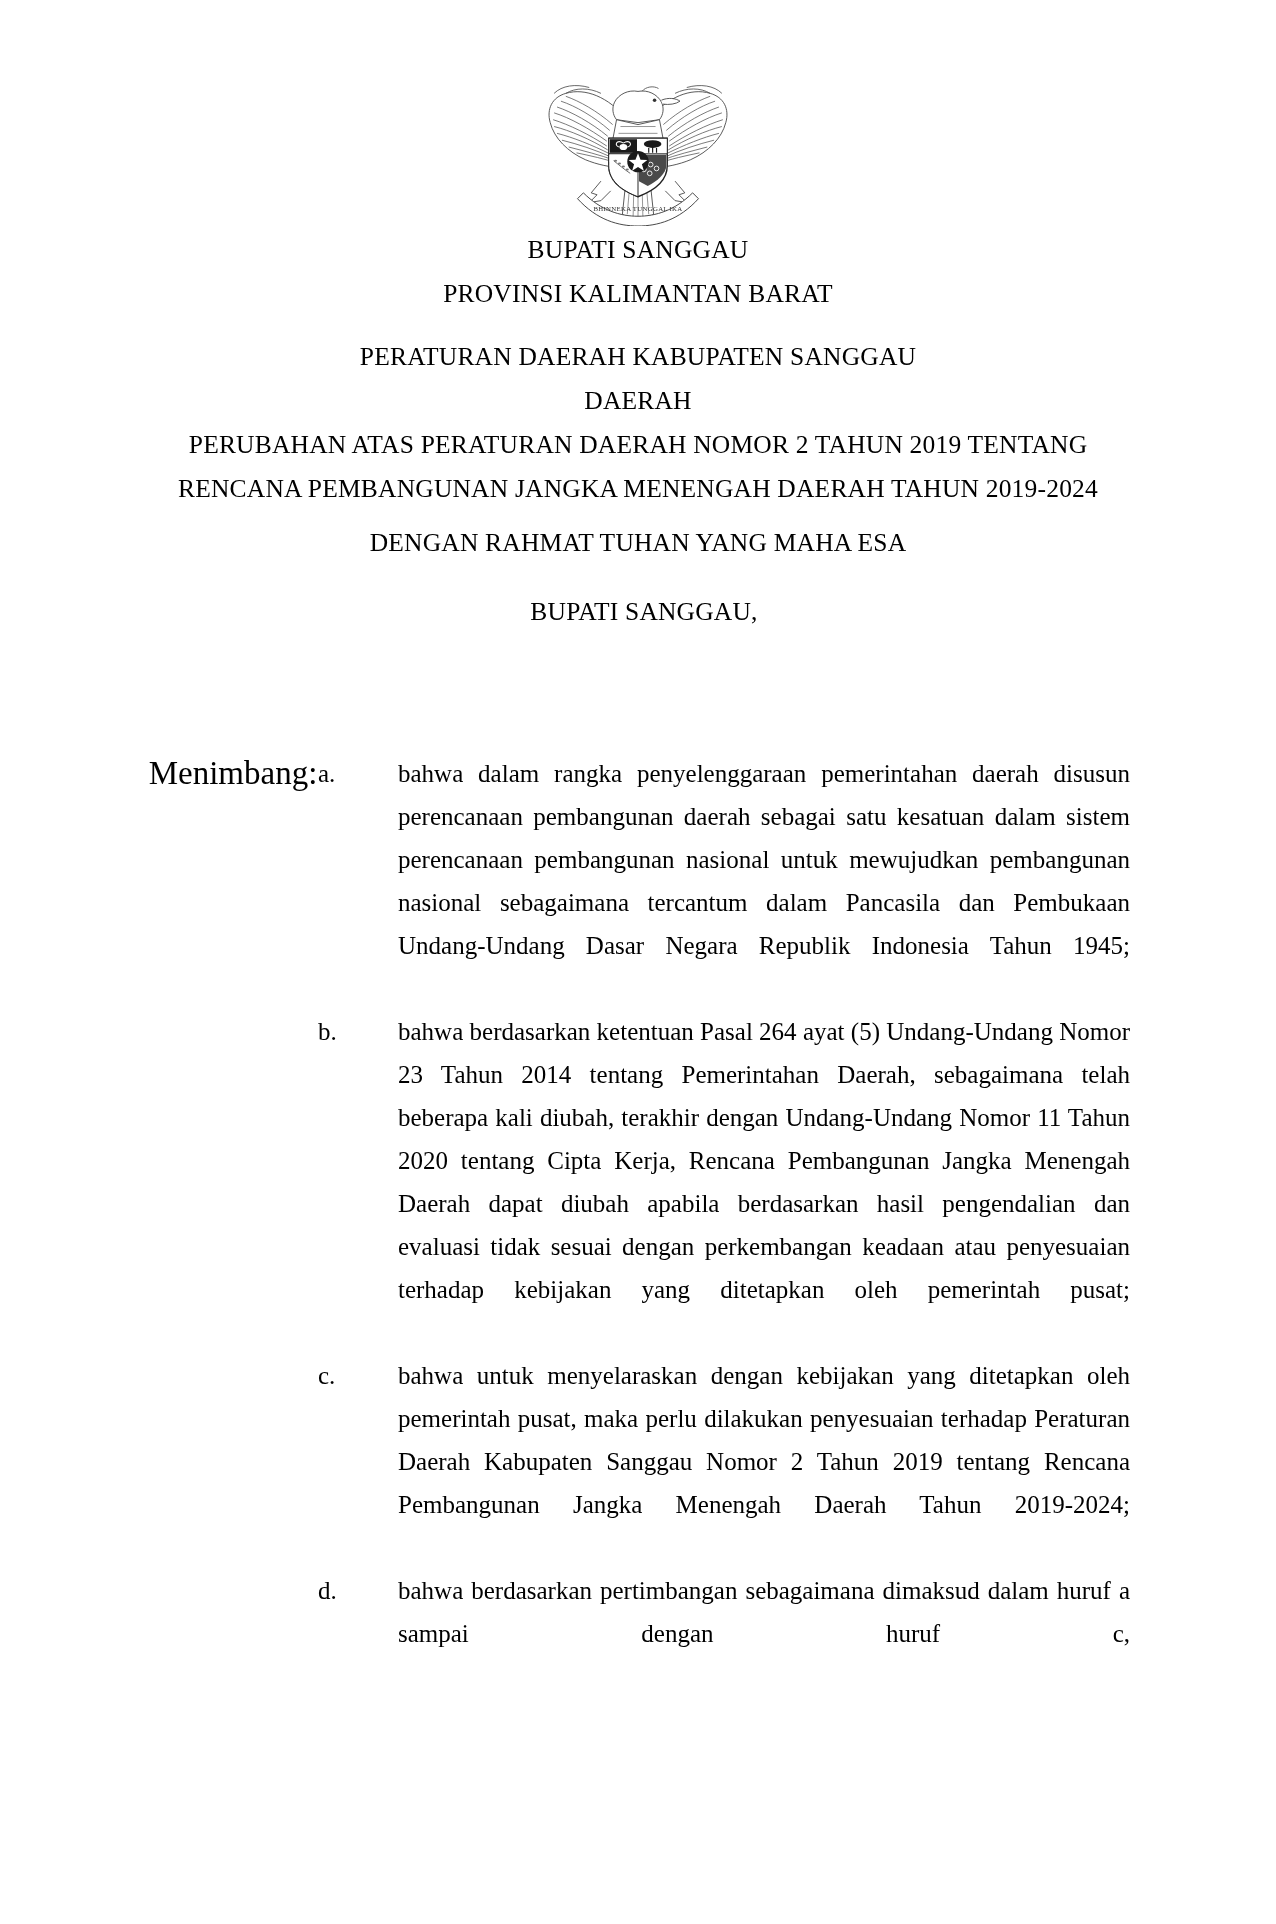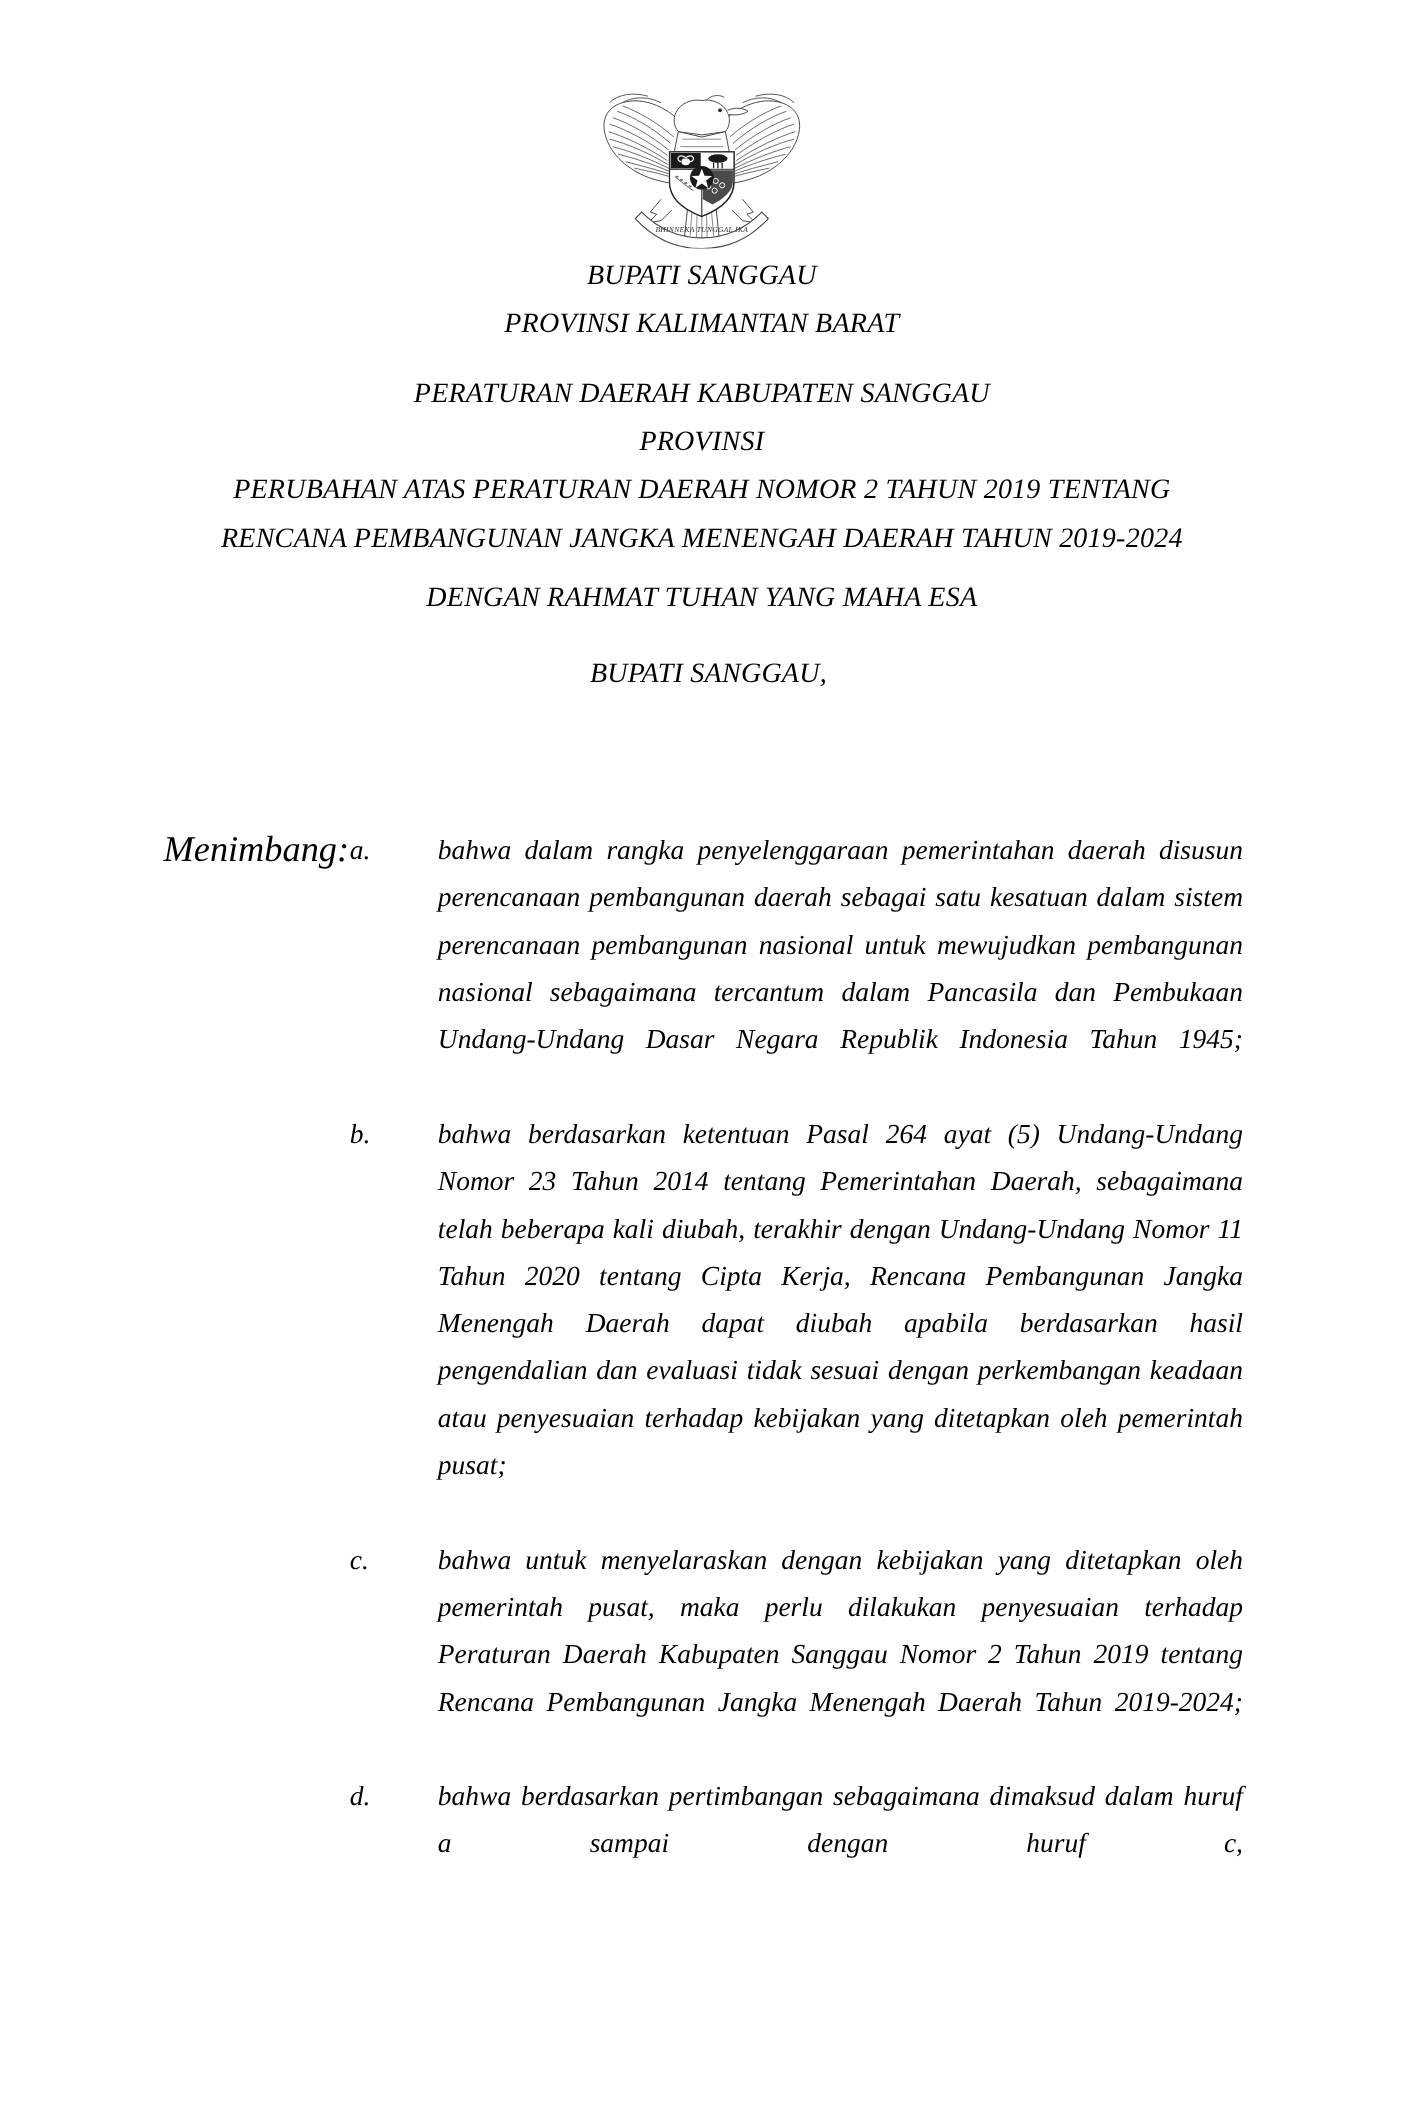--- a/index.html
+++ b/index.html
@@ -11,21 +11,20 @@
     font-family: "Liberation Serif", "DejaVu Serif", serif;
     color: #000000;
   }
   .page {
     position: relative;
     width: 1276px;
     height: 1924px;
     background: #ffffff;
     box-sizing: border-box;
     overflow: hidden;
-    font-style: italic;
   }
 
   
   .emblem-wrap {
     position: absolute;
     top: 68px;
     left: 0;
     width: 100%;
     display: flex;
     justify-content: center;
@@ -209,21 +208,21 @@
         <path d="M44 128 C62 146 82 152 100 152 C118 152 138 146 156 128 L162 134 C142 156 120 162 100 162 C80 162 58 156 38 134 Z" fill="#ffffff" stroke="#444" stroke-width="1"></path>
       </g>
       <text x="100" y="147" text-anchor="middle" font-family="Liberation Serif, serif" font-size="7" fill="#333" letter-spacing="0.3">BHINNEKA TUNGGAL IKA</text>
     </svg>
   </div>
 
   <div class="head-block">
     <div class="head-line">BUPATI SANGGAU</div>
     <div class="head-line head-gap-1">PROVINSI KALIMANTAN BARAT</div>
     <div class="head-line head-gap-2">PERATURAN DAERAH KABUPATEN SANGGAU</div>
-    <div class="head-line">PROVINSI</div>
+    <div class="head-line">DAERAH</div>
     <div class="head-line">PERUBAHAN ATAS PERATURAN DAERAH NOMOR 2 TAHUN 2019 TENTANG</div>
     <div class="head-line">RENCANA PEMBANGUNAN JANGKA MENENGAH DAERAH TAHUN 2019-2024</div>
     <div class="head-line head-gap-3">DENGAN RAHMAT TUHAN YANG MAHA ESA</div>
     <div class="head-line head-gap-4">BUPATI SANGGAU,</div>
   </div>
 
   <div class="considering">
     <div class="cons-row">
       <div class="cons-label">Menimbang:</div>
       <div class="cons-items">

